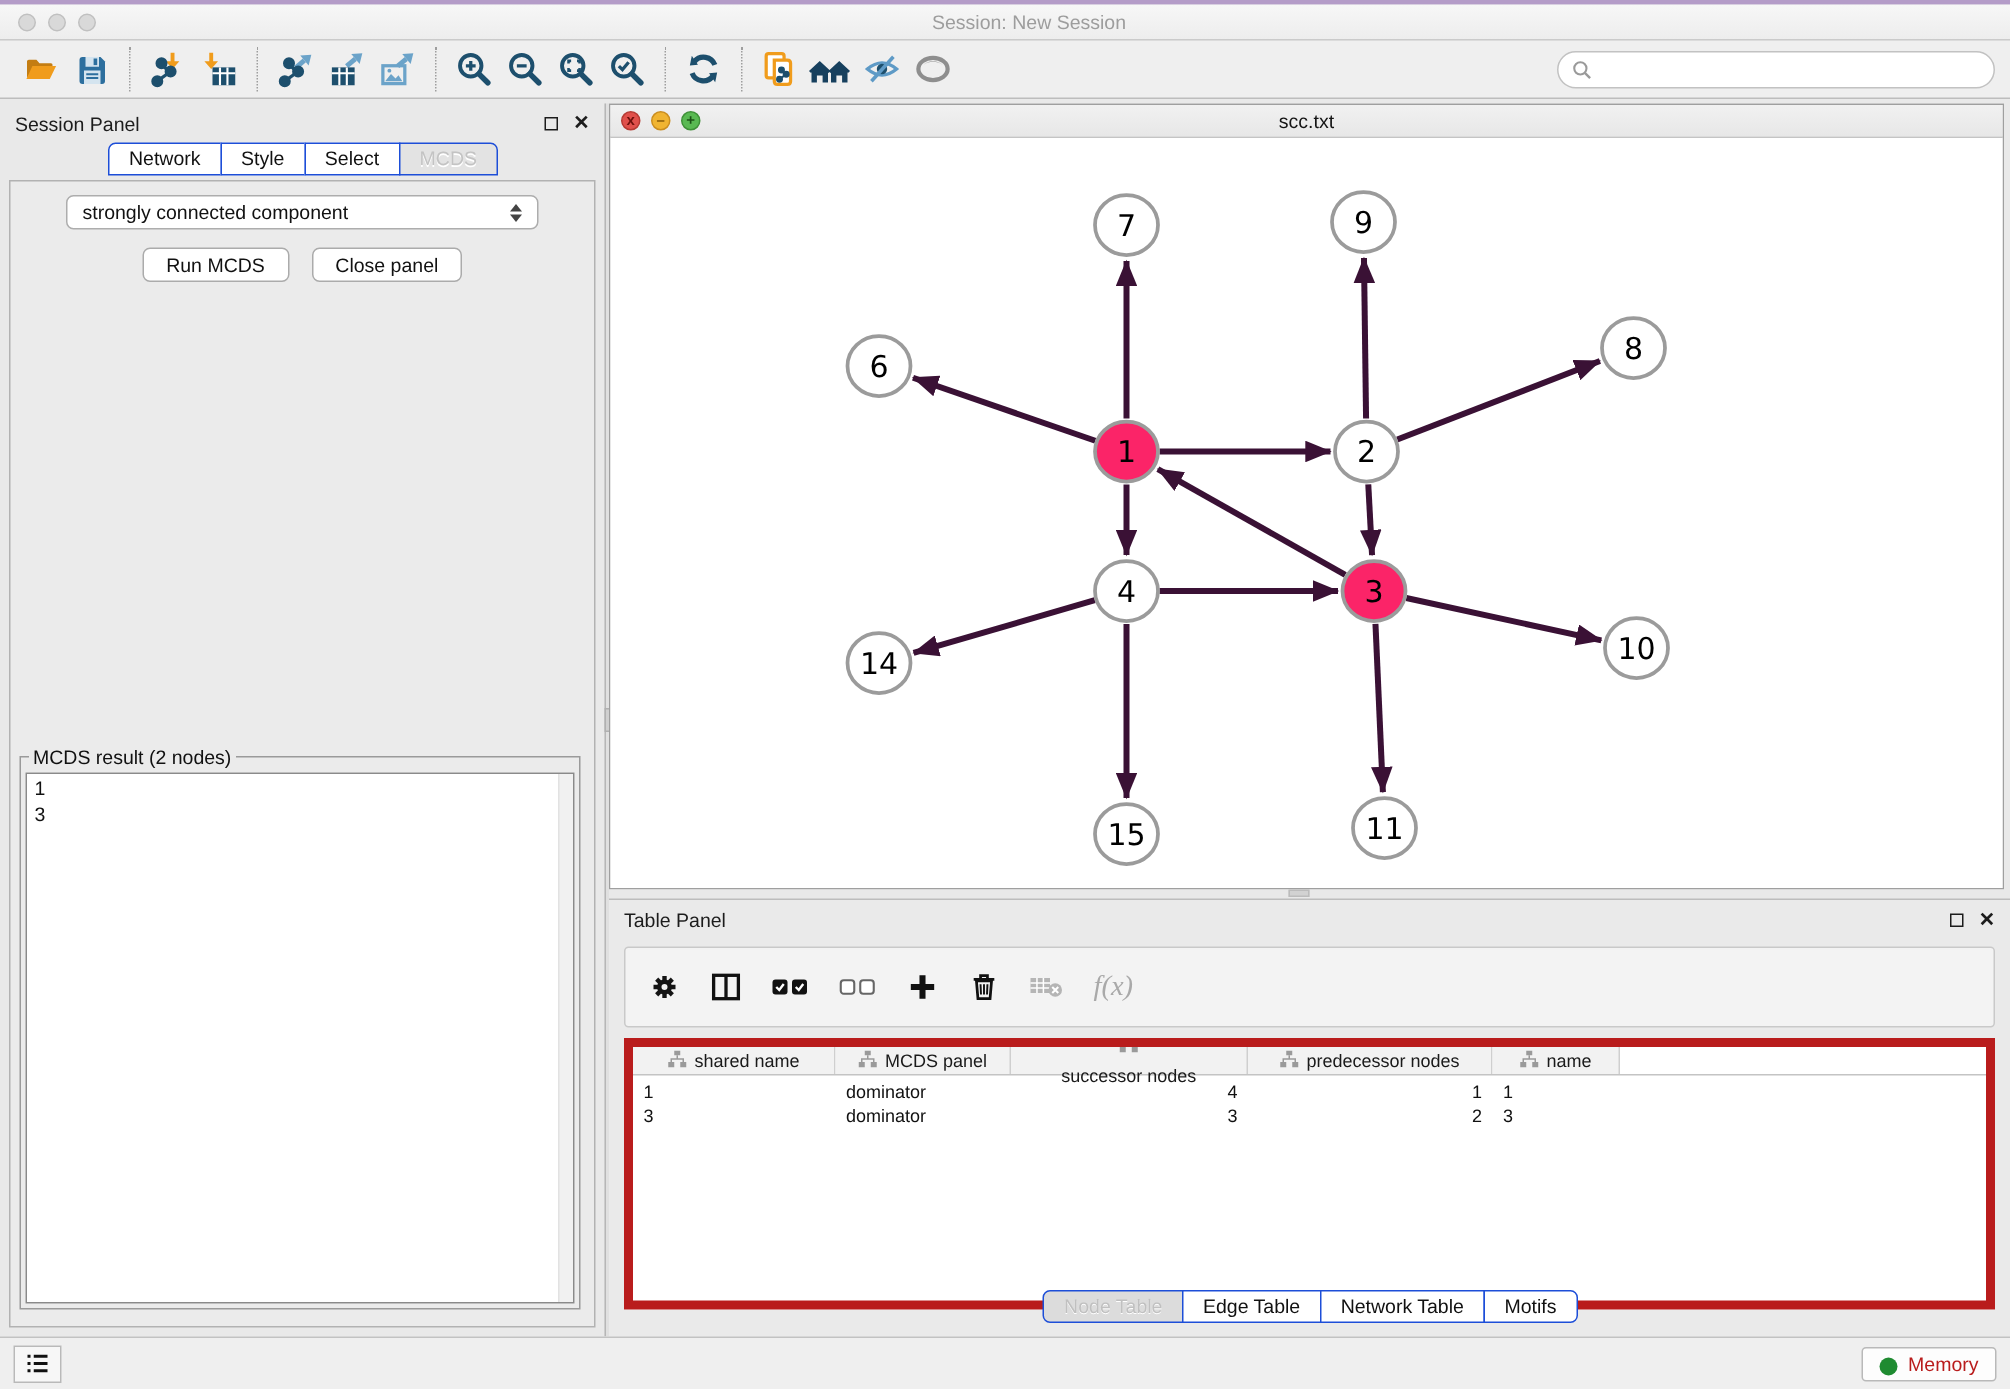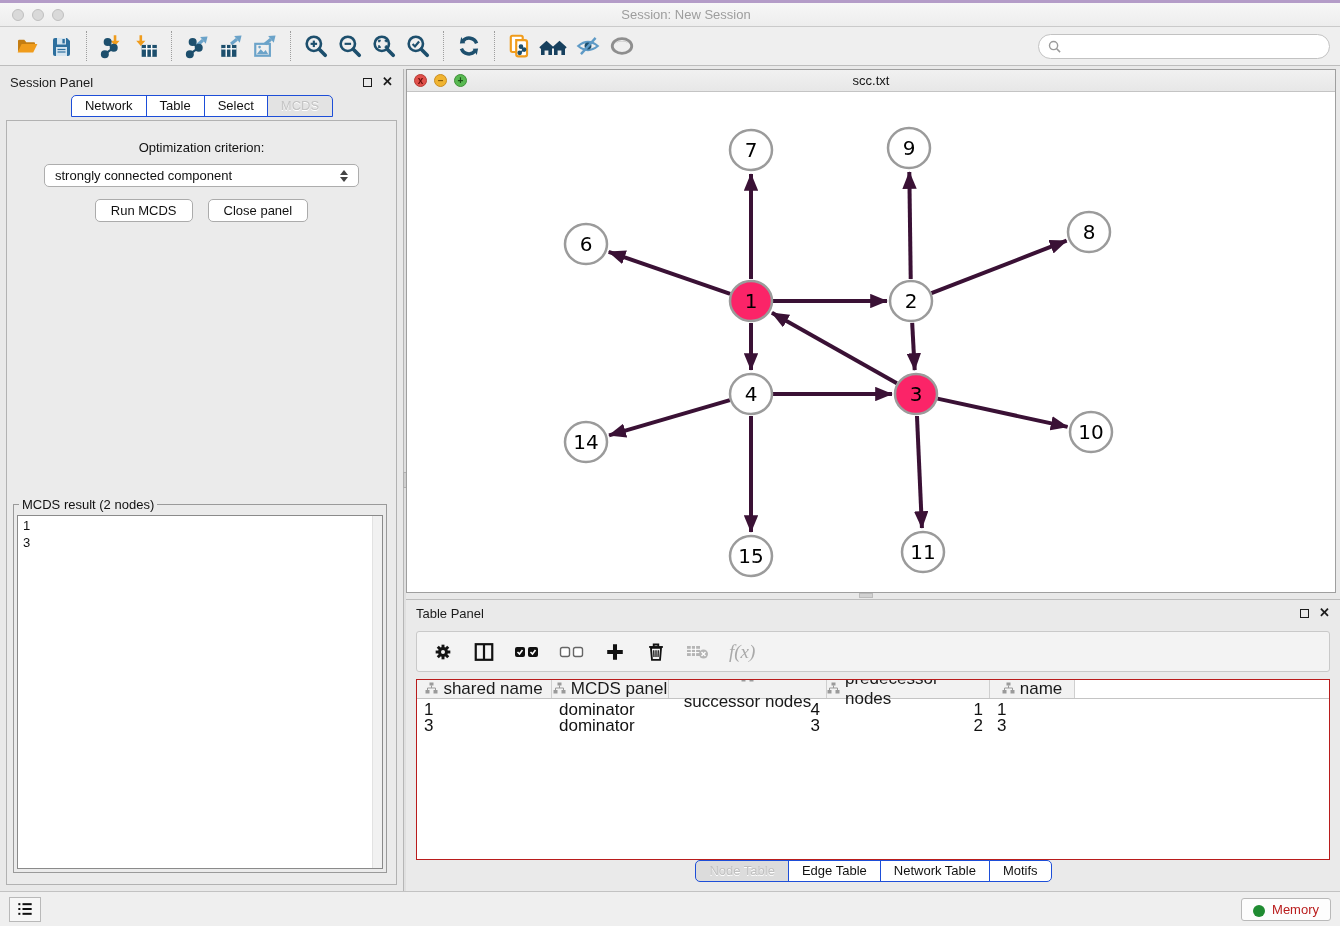--- a/index.html
+++ b/index.html
@@ -62,25 +62,25 @@
   .nb.red { background:#e0504b; border:1px solid #b63b34; color:#6e100c; }
   .nb.yellow { background:#f0b431; border:1px solid #cb8e1f; color:#8a5d09; }
   .nb.green { background:#59b952; border:1px solid #3f9138; color:#1c5217; }
   .net-title { text-align:center; line-height:21px; font-size:13px; color:#141414; }
   .net-canvas { position:absolute; top:22px; left:0; right:0; bottom:0; background:#fff; }
   .h-split { height:6px; position:relative; flex:none; background:#e9e9e9; }
   .h-split .grip { position:absolute; left:48.5%; top:0; width:14px; height:5px; background:#d2d2d2; border:1px solid #bcbcbc; }
 
   
   .tp { flex:1; background:#eaeaea; position:relative; border-top:1px solid #bdbdbd; }
-  .tp-toolbar { margin:5px 10px 0; height:41px; border:1px solid #c9c9c9; border-radius:3px; background:#f3f3f3;
+  .tp-toolbar { margin:5px 10px 0; height:54px; border:1px solid #c9c9c9; border-radius:3px; background:#f3f3f3;
                 display:flex; align-items:center; gap:19px; padding:0 15px; }
   .tp-ico { display:flex; align-items:center; justify-content:center; }
   .fx { font-family:"Liberation Serif",serif; font-style:italic; color:#a9a9a9; font-size:19px; }
-  .tp-table { margin:7px 10px 0; height:181px; background:#fff; border:1px solid #b91c1c; overflow:hidden; font-size:17px; }
+  .tp-table { margin:7px 10px 0; height:181px; background:#fff; border:6px solid #b91c1c; overflow:hidden; font-size:12px; }
   .thead { display:flex; height:19px; background:#fff; border-bottom:1px solid #c4c4c4; }
   .th { background:#f2f2f2; border-right:1px solid #cfcfcf; display:flex; align-items:center; justify-content:center; gap:5px; color:#1a1a1a; }
   .trow { display:flex; height:16px; align-items:center; }
   .trow:first-of-type { margin-top:3px; }
   .td { padding:0 7px; color:#111; white-space:nowrap; overflow:hidden; }
   .tp-tabs { position:absolute; bottom:9px; left:0; right:0; display:flex; justify-content:center; }
   .tp-tabs .tab:first-child { border-radius:5px 0 0 5px; }
   .tp-tabs .tab:last-child { border-radius:0 5px 5px 0; }
   .tp-tabs .tab.active-gray { border-radius:5px 0 0 5px; background:#dcdcdc; color:#c0c0c0; }
 
@@ -278,26 +278,25 @@
     <div class="cp">
       <div class="cp-header">
         <span>Session Panel</span>
         <span class="hdr-icons">
           <span class="float-ico"></span>
           <span class="close-ico">✕</span>
         </span>
       </div>
       <div class="cp-tabs">
           <span class="tab">Network</span>
-          <span class="tab">Table</span>
+          <span class="tab">Style</span>
           <span class="tab">Select</span>
           <span class="tab active-gray">MCDS</span>
         </div>
       <div class="cp-body">
-        <div class="opt-label">Optimization criterion:</div>
         <div class="sel-wrap">
           <div class="select">
             <span>strongly connected component</span>
             <span class="stepper">
                 <i class="up"></i>
                 <i class="dn"></i>
               </span>
           </div>
         </div>
         <div class="btn-row">

